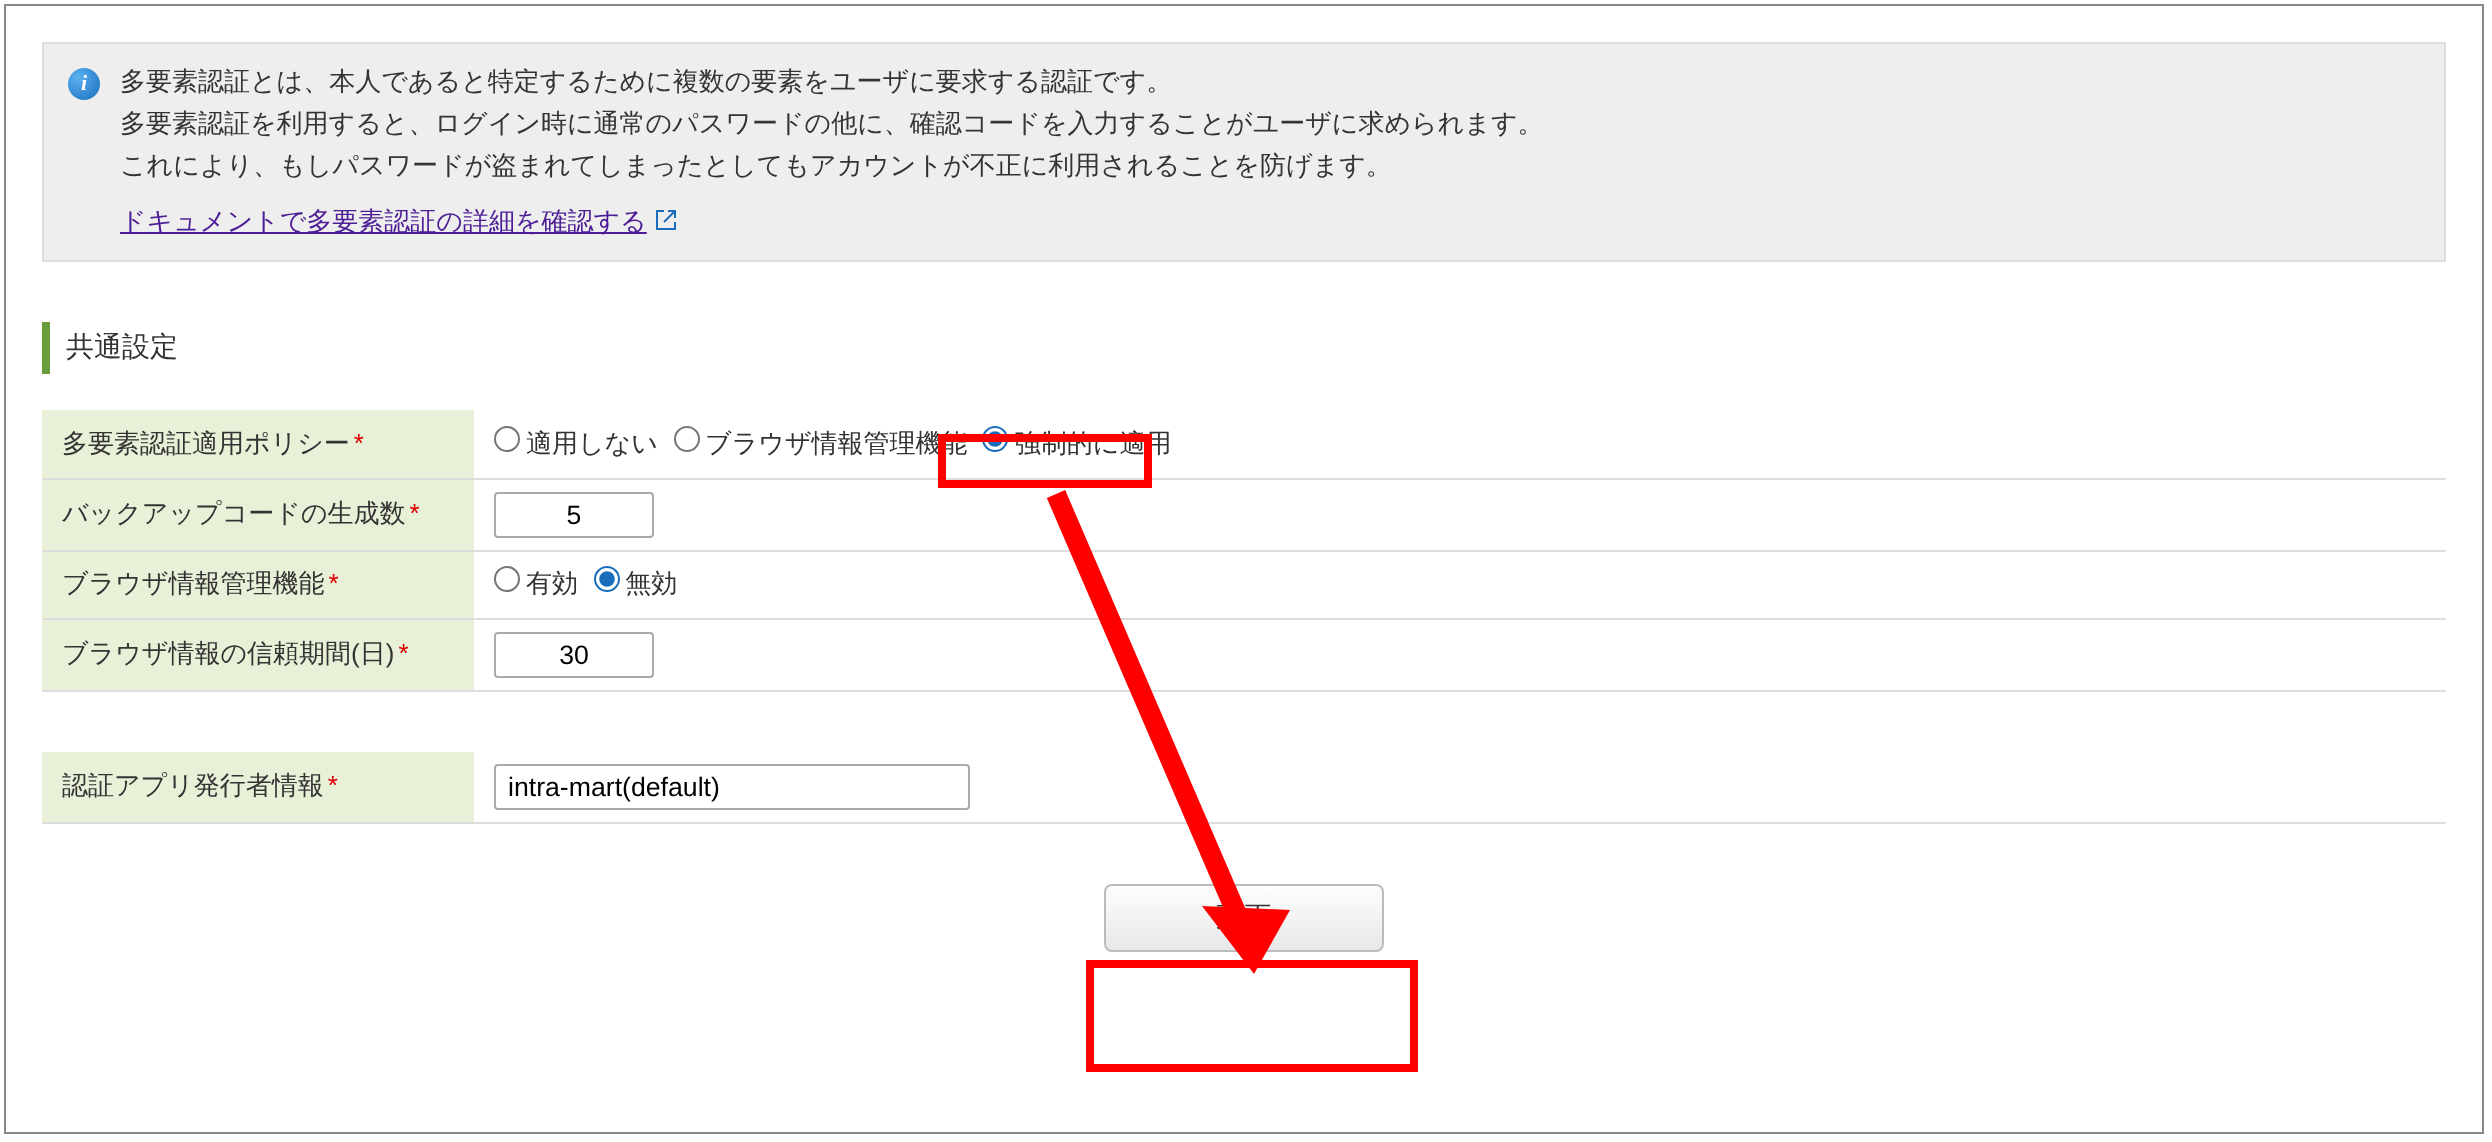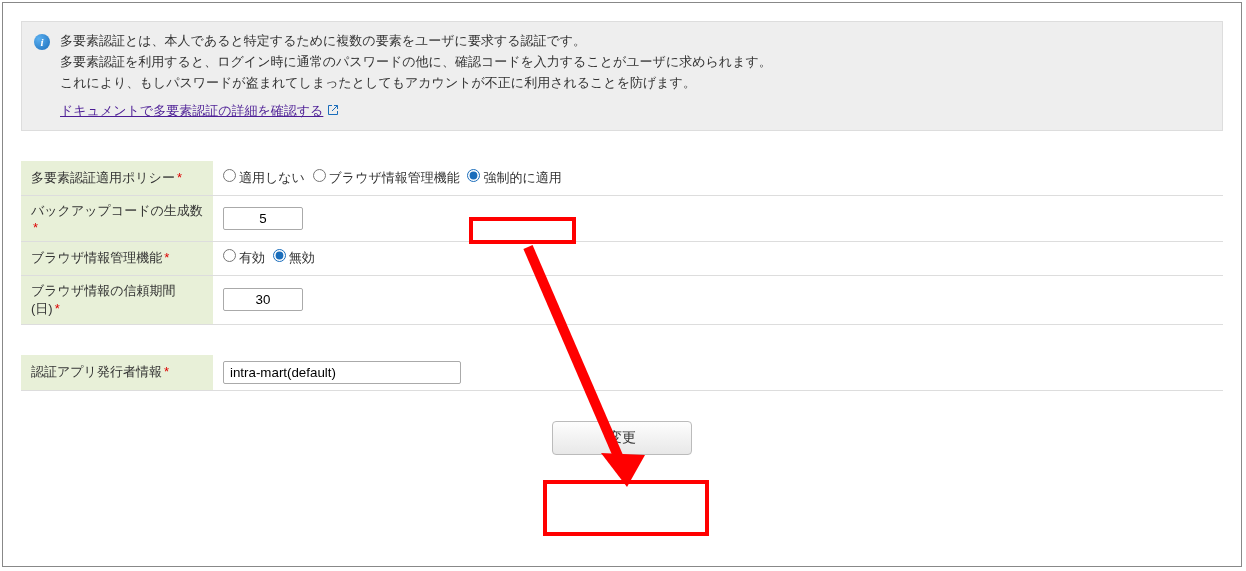--- a/index.html
+++ b/index.html
@@ -71,21 +71,21 @@
       margin-bottom: 30px;
     }
     .form-table td {
       border-bottom: 1px solid #ddd;
       padding: 6px 10px;
       vertical-align: middle;
       height: 34px;
     }
     .form-table td.label-cell {
       background: #e8f0d8;
-      width: 192px;
+      width: 216px;
       color: #333;
     }
     .required {
       color: #d00;
       margin-left: 2px;
     }
     .radio-group label {
       margin-right: 4px;
       display: inline-flex;
       align-items: flex-start;
@@ -154,20 +154,23 @@
           <svg viewBox="0 0 24 24" fill="none" stroke="#1a6dbb" stroke-width="2">
               <path d="M14 3h7v7"></path>
               <path d="M10 14L21 3"></path>
               <path d="M21 14v7H3V3h7"></path>
             </svg>
         </span>
       </a>
     </div>
   </div>
 
+  <div class="section-header">
+    <span>共通設定</span>
+  </div>
 
   <table class="form-table">
     <tbody>
         <tr>
       <td class="label-cell">
         <span>多要素認証適用ポリシー</span><span class="required">*</span>
       </td>
       <td>
         <span class="radio-group">
           <label>

